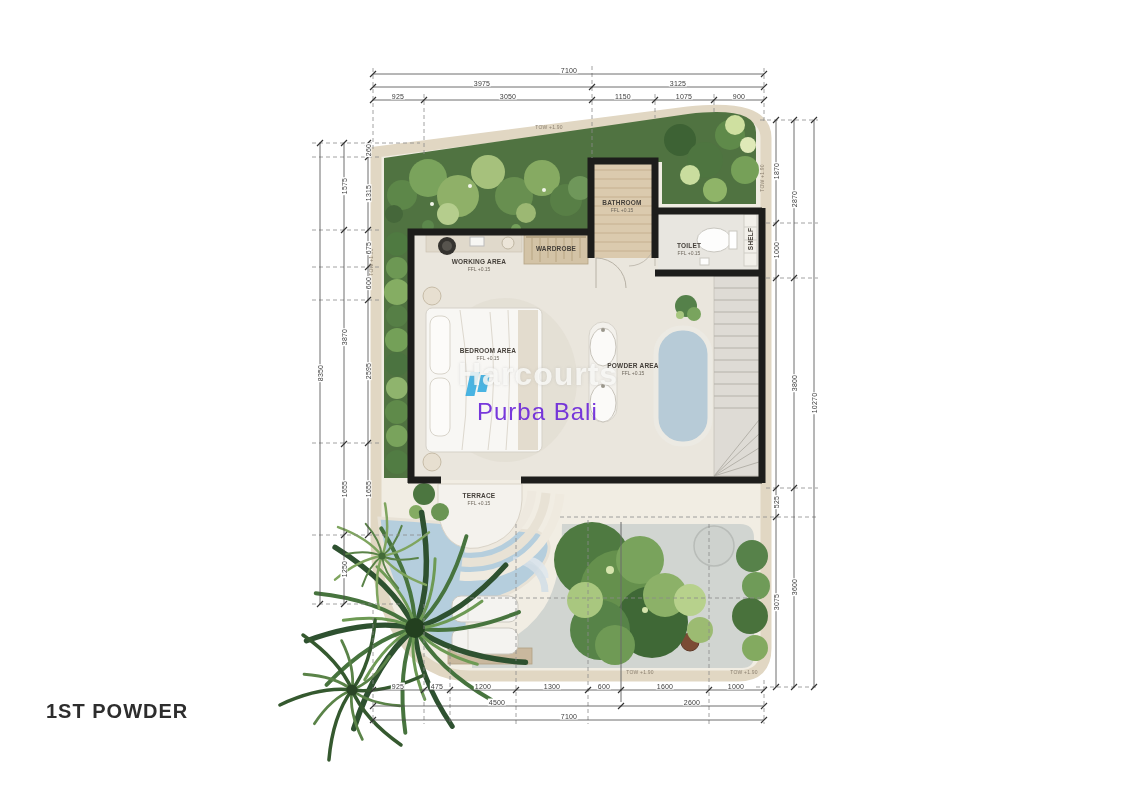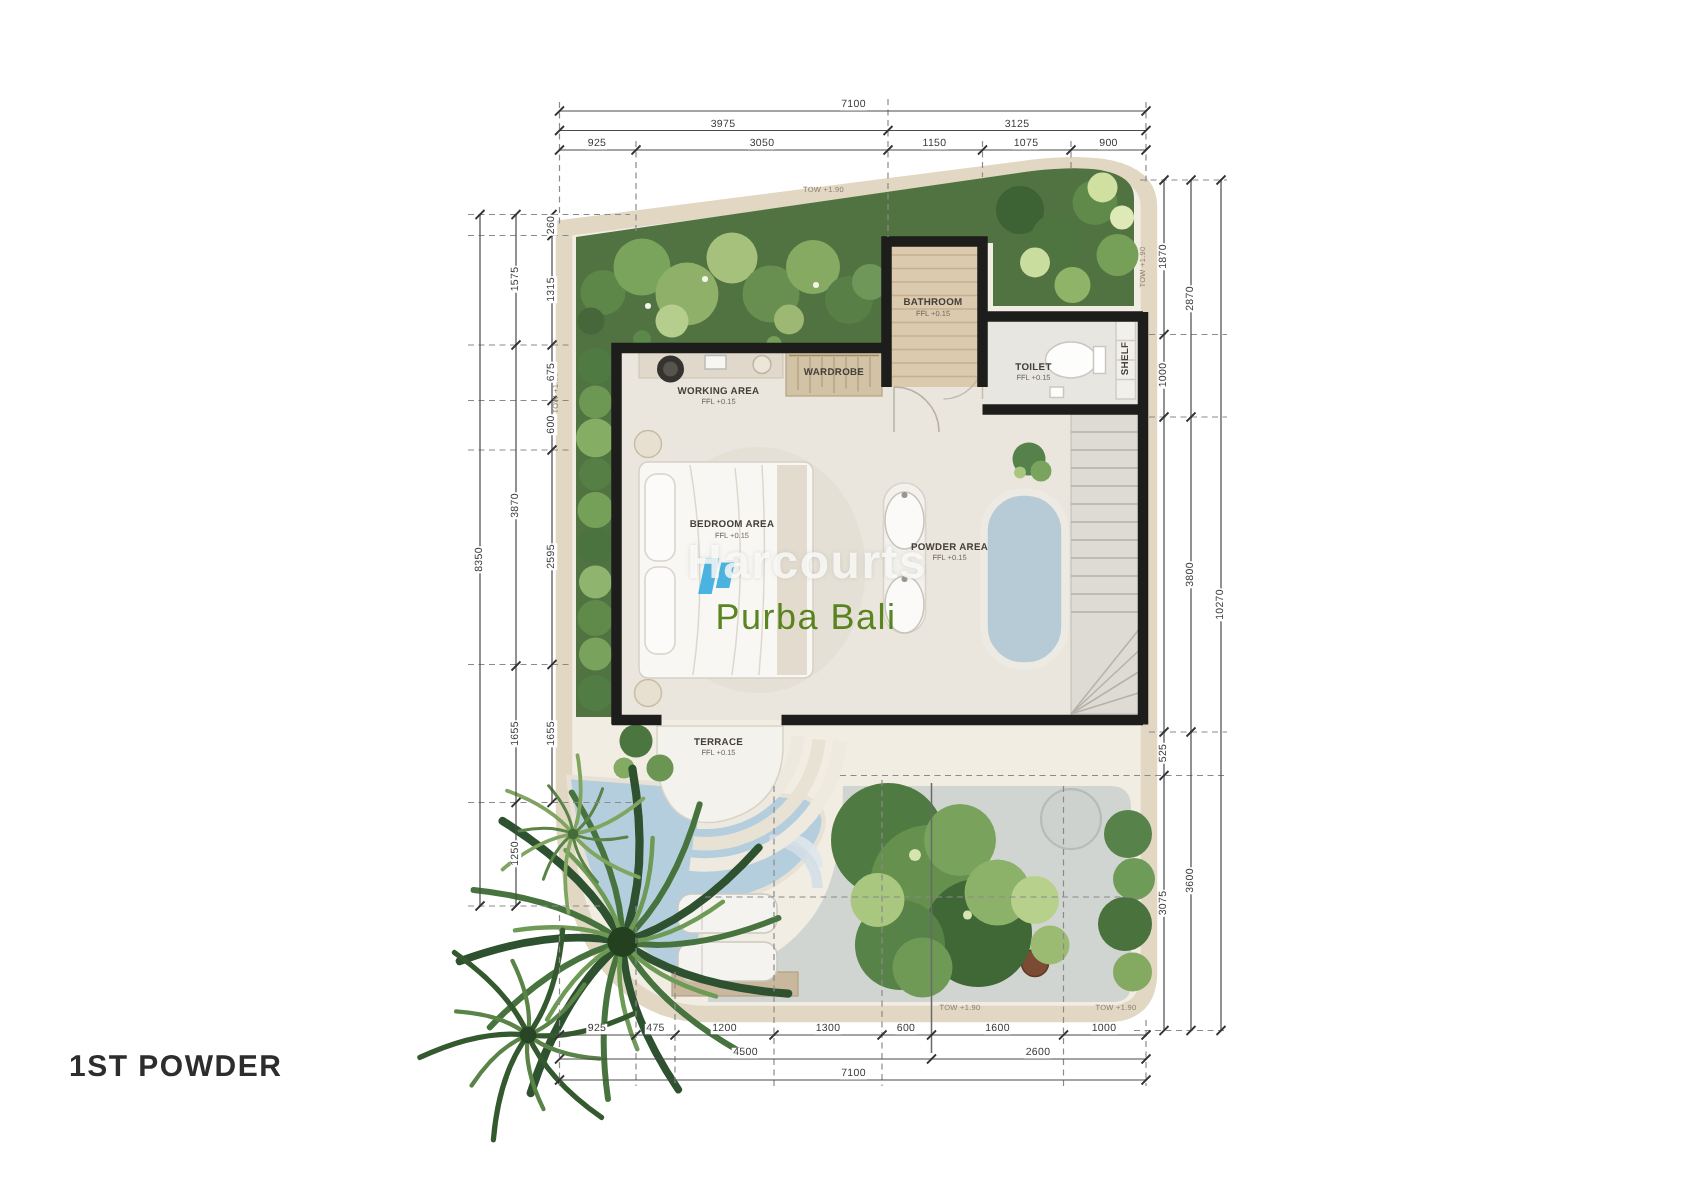--- a/index.html
+++ b/index.html
@@ -31,21 +31,21 @@
     font-size:20px;font-weight:bold;color:#2d2d2d;letter-spacing:1px;
   }
   #wm{position:absolute;left:0;top:0;width:1131px;height:785px;pointer-events:none;}
   #wm .brand{
     position:absolute;left:458px;top:356px;
     font-size:32px;font-weight:bold;color:rgba(252,252,250,0.8);
     text-shadow:0 0 3px rgba(160,160,160,0.35);letter-spacing:1px;
   }
   #wm .sub{
     position:absolute;left:477px;top:398px;
-    font-size:24px;color:#4d7c0f;opacity:.92;letter-spacing:1px;
+    font-size:24px;color:#6d28d9;opacity:.92;letter-spacing:1px;
   }
   #wm .logo{position:absolute;left:468px;top:372px;opacity:.85;}
   #wm .logo i{display:inline-block;width:9px;background:#2ba9df;transform:skewX(-12deg);margin-right:2px;}
   #wm .logo i.b1{height:24px;}
   #wm .logo i.b2{height:17px;vertical-align:top;margin-top:3px;}
 </style>
 </head>
 <body>
 
 <svg width="1131" height="785" viewBox="0 0 1131 785">

